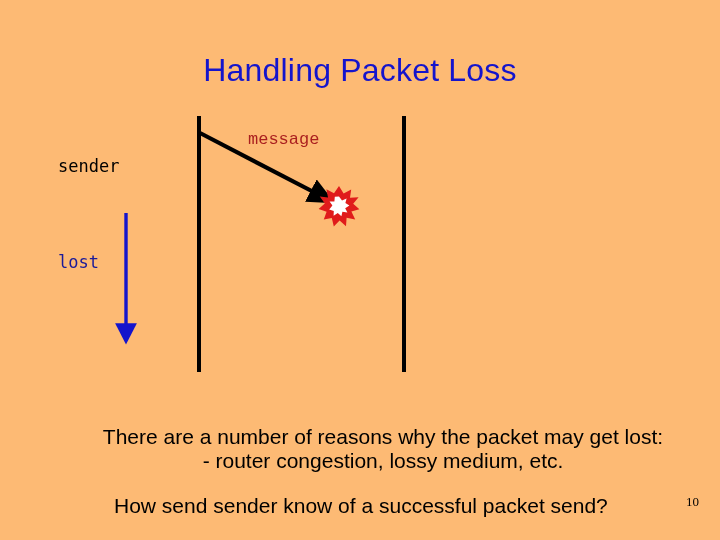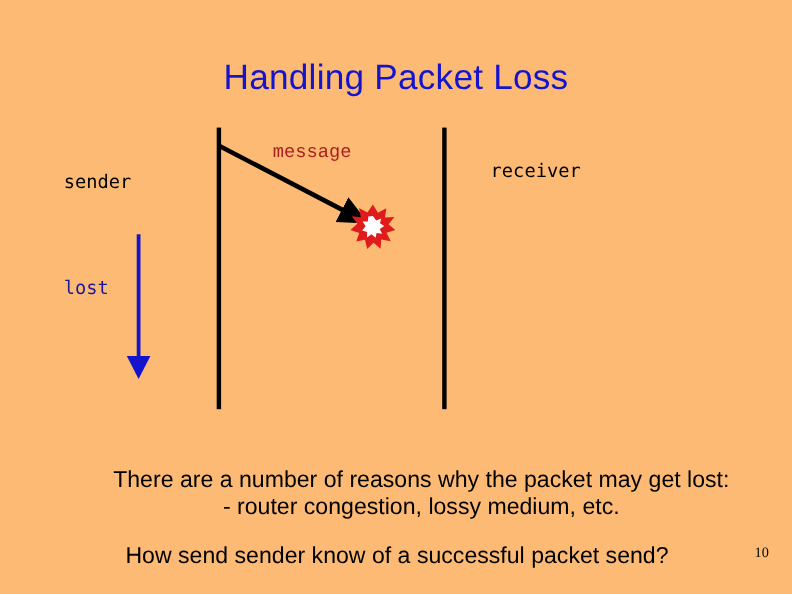--- a/index.html
+++ b/index.html
@@ -117,21 +117,20 @@
 
   <div id="slide-title">Handling Packet Loss</div>
 
   <div id="diagram">
 
     <div class="lifeline" id="lifeline-sender"></div>
     <div class="lifeline" id="lifeline-receiver"></div>
 
     <div class="actor-label" id="label-sender">sender</div>
 
-    <div class="actor-label" id="label-receiver">receiver</div>
 
     <div id="label-message">message</div>
 
     <div id="label-time">lost</div>
 
     <svg id="svg-layer" viewBox="0 0 720 410">
       <defs>
         <marker id="arrowhead-black" markerWidth="7" markerHeight="7" refX="5.4" refY="3" orient="auto">
           <path d="M0,0 L6.5,3 L0,6 z" fill="#000000"></path>
         </marker>

